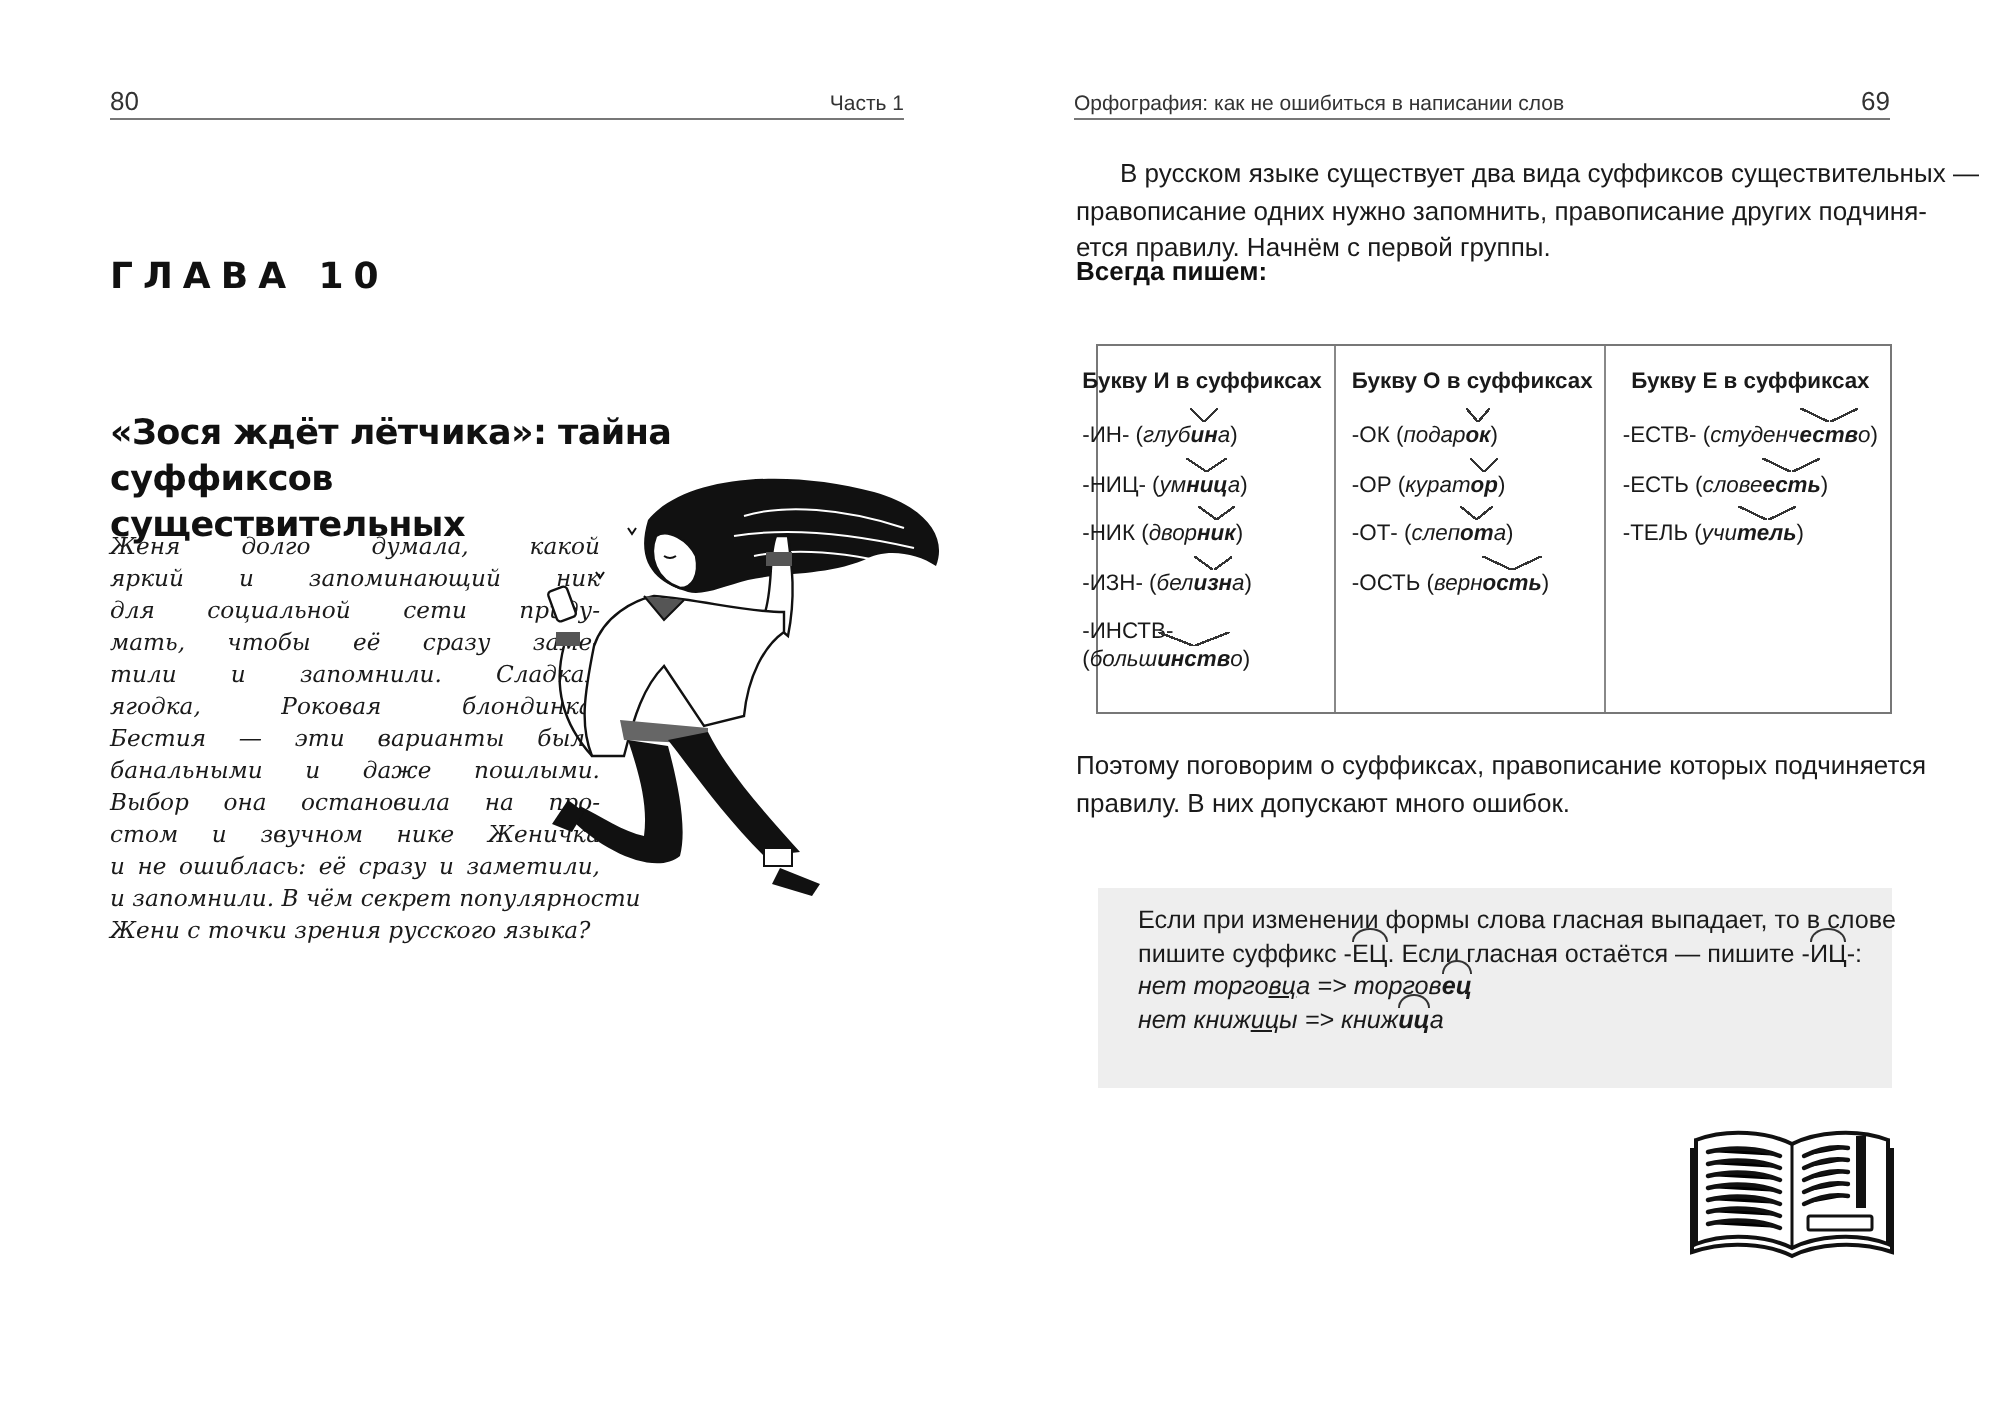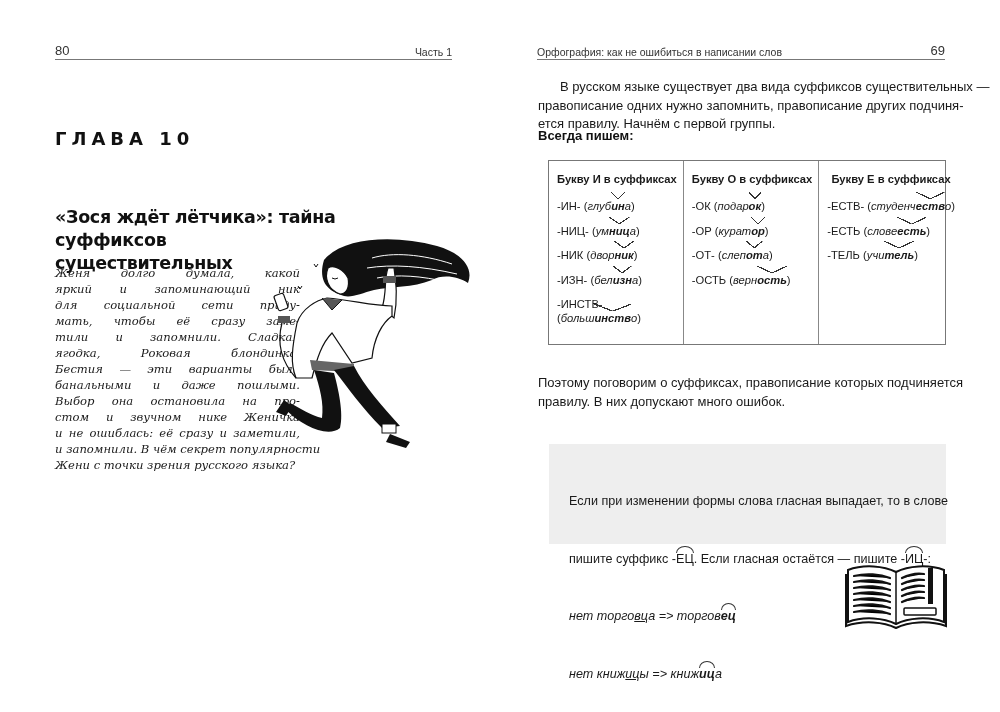--- a/index.html
+++ b/index.html
@@ -53,22 +53,22 @@
   .para .indent { padding-left: 22px; }
   .para-1 { top: 78px; }
   .para-2 { top: 374px; }
 
   .always-label {
     position: absolute; left: 38px; top: 128px;
     font-family: "Liberation Sans", sans-serif; font-weight: bold; font-size: 13px; color: #111;
   }
 
   .suffix-table {
-    position: absolute; left: 48px; top: 160px; width: 398px; height: 185px;
-    border: 1px solid #777; display: flex;
+    position: absolute; left: 48px; top: 172px; width: 398px; height: 185px;
+    border: 1px solid #777; display: flex; justify-content: flex-end;
   }
   .col { flex: 1; border-right: 1px solid #888; padding: 12px 6px 0 8px; }
   .col:last-child { border-right: none; }
   .col-head {
     font-family: "Liberation Sans", sans-serif; font-weight: bold; font-size: 11.2px;
     margin-bottom: 14px; white-space: nowrap; text-align: center;
   }
   .entry {
     font-family: "Liberation Sans", sans-serif; font-size: 11.2px; line-height: 14px;
     margin-bottom: 10.5px; white-space: nowrap; position: relative;
@@ -89,21 +89,21 @@
   }
   .rule-head {
     height: 17px; background: #b3b3b3; color: #ffffff;
     font-family: "Liberation Sans", sans-serif; font-weight: bold; font-size: 10px;
     padding: 3px 0 0 10px;
   }
   .rule-body {
     padding: 8px 0 0 20px;
     font-family: "Liberation Sans", sans-serif; font-size: 12.6px; line-height: 16.5px; color: #1a1a1a;
   }
-  .rule-body .ln { display: block; white-space: nowrap; margin-top: 41px; }
+  .rule-body .ln { display: block; white-space: nowrap; }
   .rule-body .it { font-style: italic; }
   .u { text-decoration: underline; }
   .b { font-weight: bold; }
   .arc { position: relative; display: inline-block; }
   .arc::before {
     content: ""; position: absolute; left: 0; right: 0; top: -5px; height: 6px;
     border: 1px solid #333; border-bottom: none; border-radius: 50% 50% 0 0 / 100% 100% 0 0;
   }
 
   .book-icon { position: absolute; left: 344px; top: 560px; width: 104px; height: 72px; }

